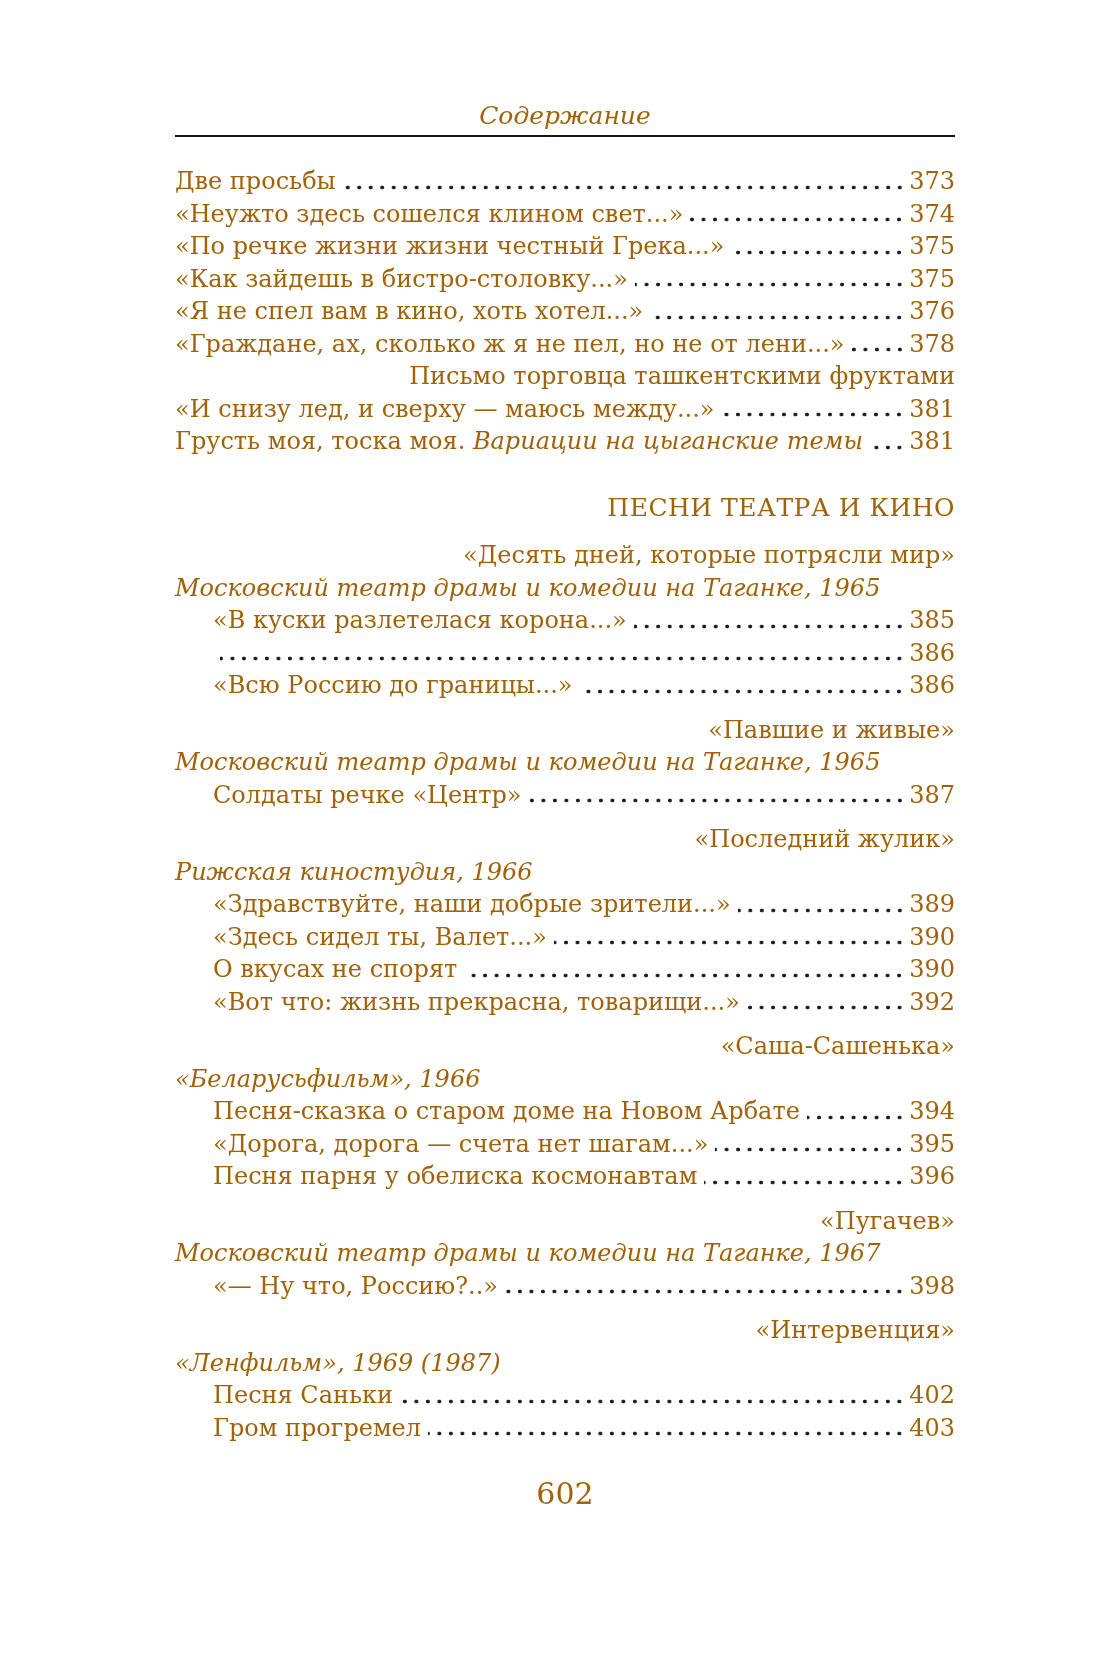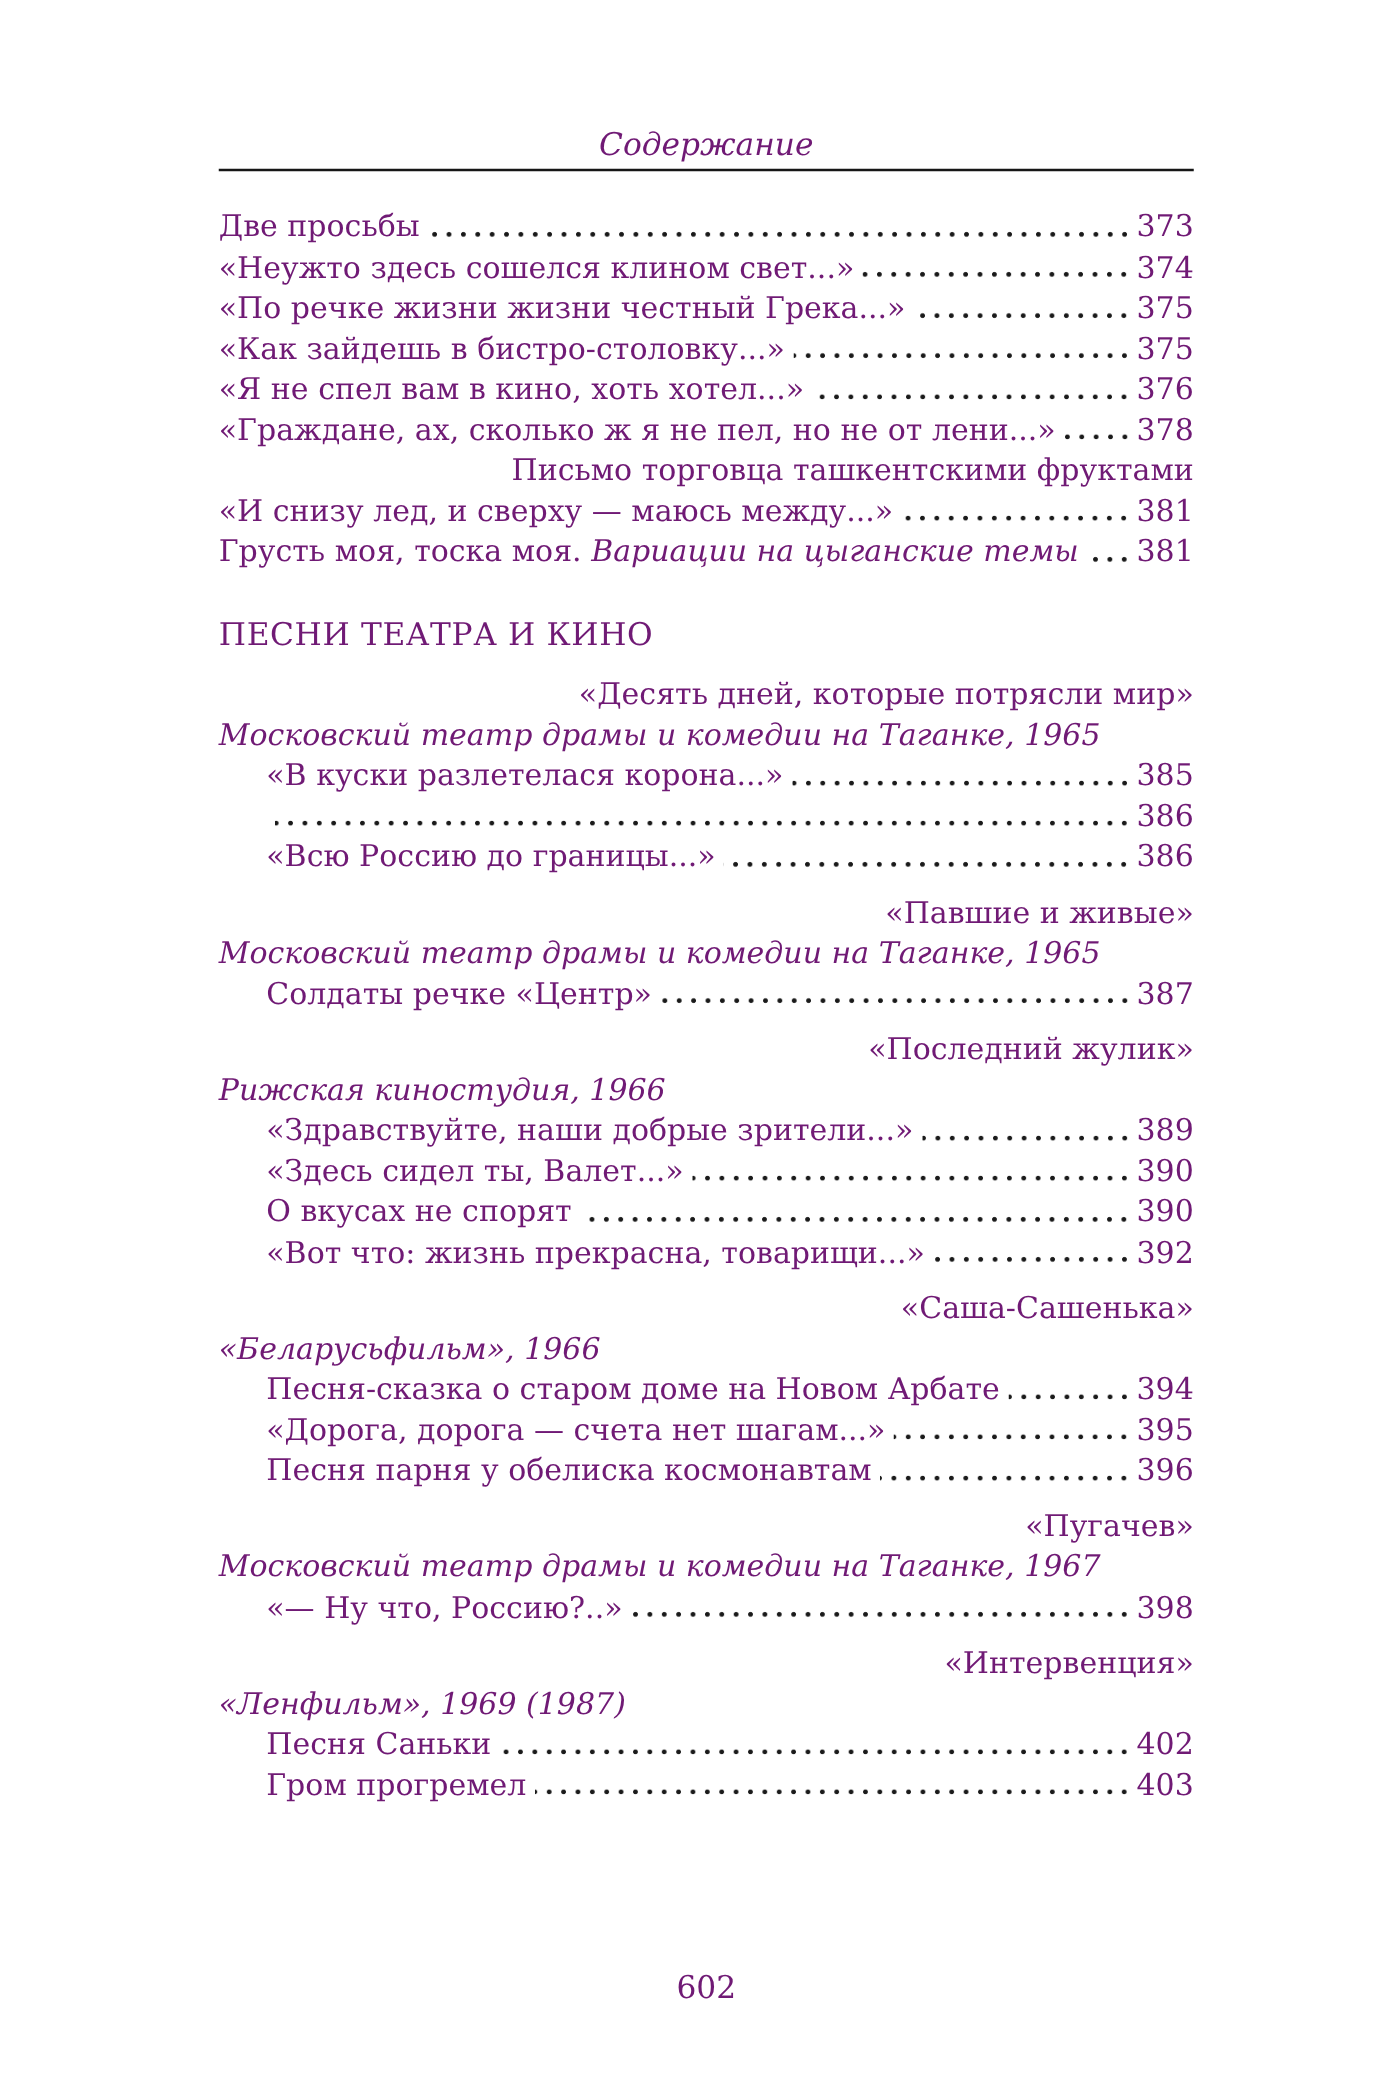--- a/index.html
+++ b/index.html
@@ -1,21 +1,21 @@
 <!DOCTYPE html>
 <html lang="ru"><head>
 <meta charset="utf-8">
 <style>
   html, body { margin: 0; padding: 0; background: #ffffff; }
   .page {
     position: relative;
     width: 1100px;
     height: 1677px;
     background: #ffffff;
-    color: #701a75;
+    color: #a16207;
     font-family: "DejaVu Serif", "Liberation Serif", serif;
     overflow: hidden;
   }
   .content {
     position: absolute;
     left: 175px;
     top: 102px;
     width: 780px;
   }
   .running-head {
@@ -49,35 +49,36 @@
     background-repeat: repeat-x;
     background-position: right 1px bottom 8px;
   }
   .pagenum { flex: 0 0 auto; }
   .section-heading {
     font-size: 25px;
     font-weight: normal;
     letter-spacing: 0.5px;
     line-height: 32.5px;
     margin: 34px 0 15px 0;
+    text-align: right;
   }
   .group { margin-top: 12px; }
   .group .subtitle {
     font-style: italic;
     font-size: 24px;
     line-height: 32.5px;
   }
   .group .items .toc-row { padding-left: 38px; }
   .folio {
     position: absolute;
-    top: 1574px;
+    top: 1478px;
     left: 175px;
     width: 780px;
     text-align: center;
-    font-size: 25px;
+    font-size: 30px;
     line-height: 32.5px;
   }
 </style>
 </head>
 <body>
 
 <div class="page">
   <div class="content">
     <header>
       <div class="running-head">Содержание</div>

